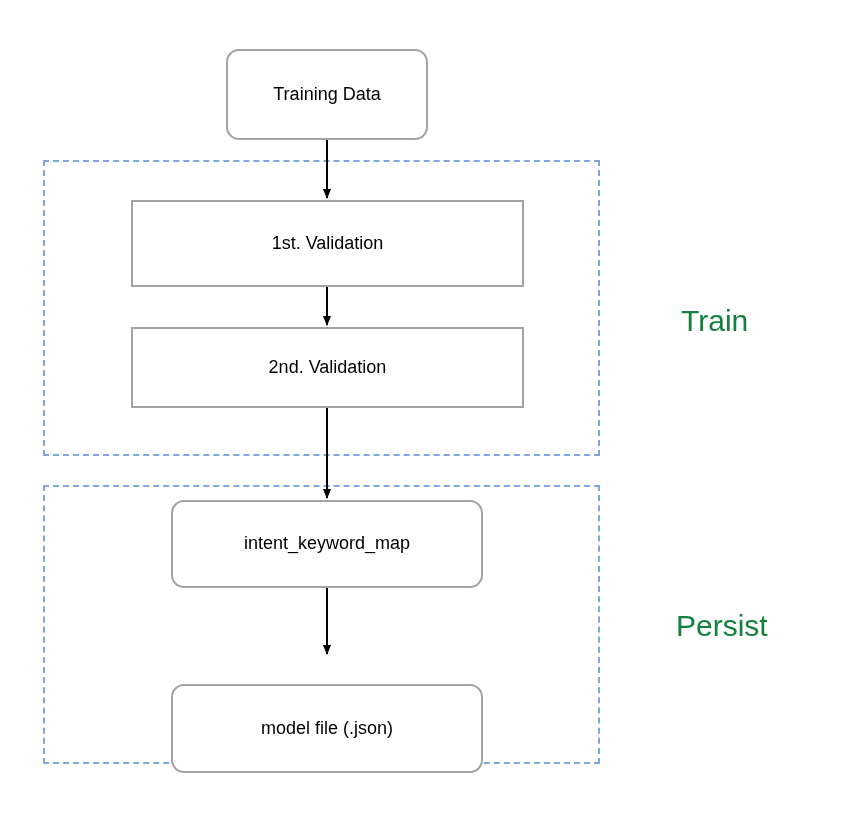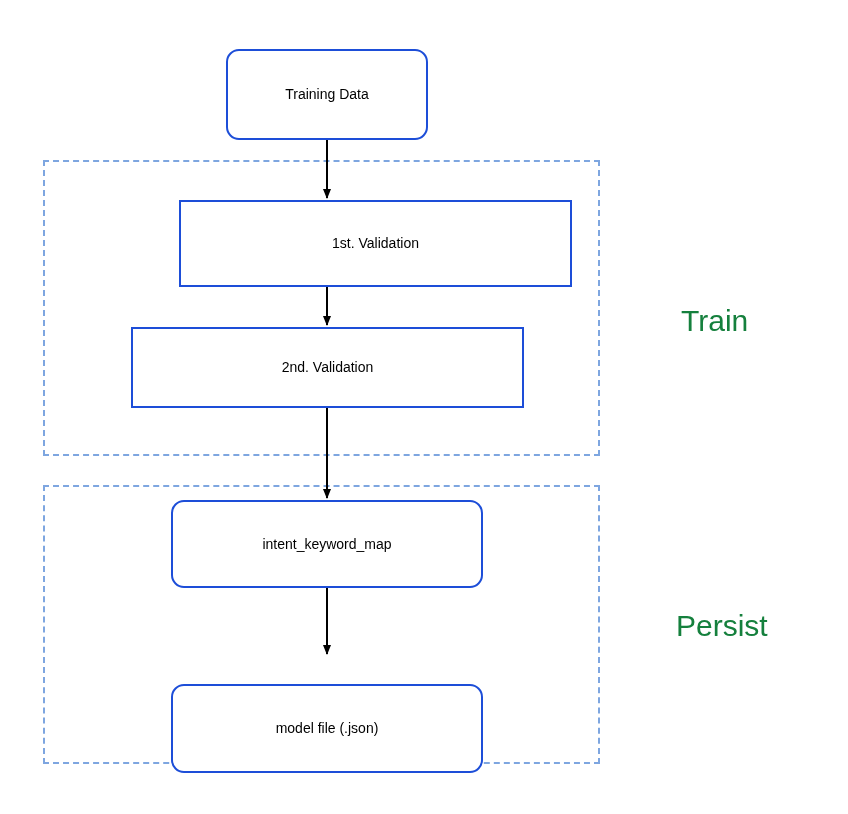--- a/index.html
+++ b/index.html
@@ -28,27 +28,27 @@
   .group-box {
     position: absolute;
     box-sizing: border-box;
     border: 2px dashed #7ea6e0;
     background: transparent;
   }
   .node {
     position: absolute;
     box-sizing: border-box;
     background: #ffffff;
-    border: 2px solid #1d4ed8;
+    border: 2px solid #a3a3a3;
     display: flex;
     align-items: center;
     justify-content: center;
     text-align: center;
     color: #000000;
-    font-size: 14px;
+    font-size: 18px;
     line-height: 1.2;
     font-family: "Liberation Sans", sans-serif;
   }
   .node.rounded {
     border-radius: 13px;
   }
   .node.sharp {
     border-radius: 0;
   }
   .group-label {
@@ -80,21 +80,21 @@
       <line x1="327" y1="287" x2="327" y2="325"></line>
       <line x1="327" y1="408" x2="327" y2="498"></line>
       <line x1="327" y1="588" x2="327" y2="654"></line>
     </g>
   </svg>
 
   <div class="node rounded" style="left:226px; top:49px; width:202px; height:91px;">
     <span>Training Data</span>
   </div>
 
-  <div class="node sharp" style="left:131px; top:200px; width:393px; height:87px;margin-left:48px;">
+  <div class="node sharp" style="left:131px; top:200px; width:393px; height:87px;">
     <span>1st. Validation</span>
   </div>
 
   <div class="node sharp" style="left:131px; top:327px; width:393px; height:81px;">
     <span>2nd. Validation</span>
   </div>
 
   <div class="node rounded" style="left:171px; top:500px; width:312px; height:88px;align-items:center;">
     <span>intent_keyword_map</span>
   </div>

